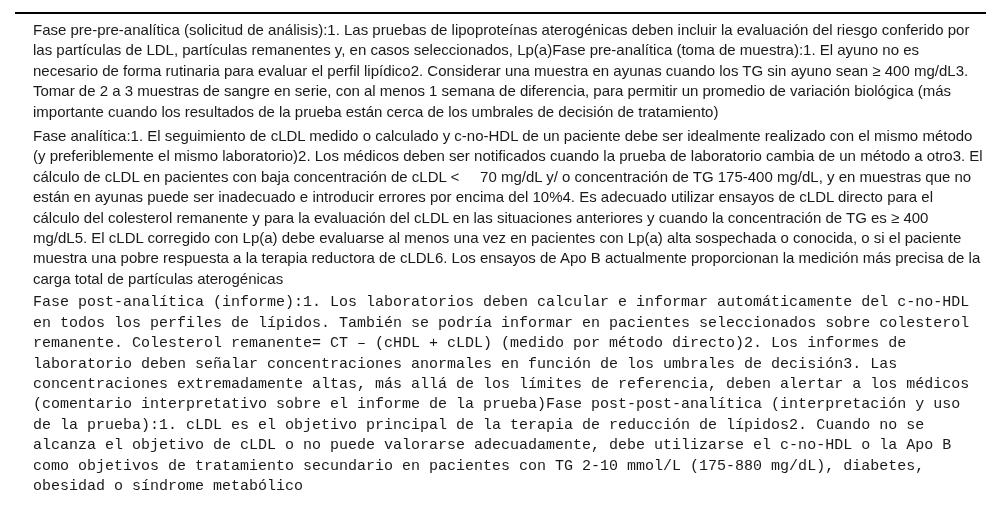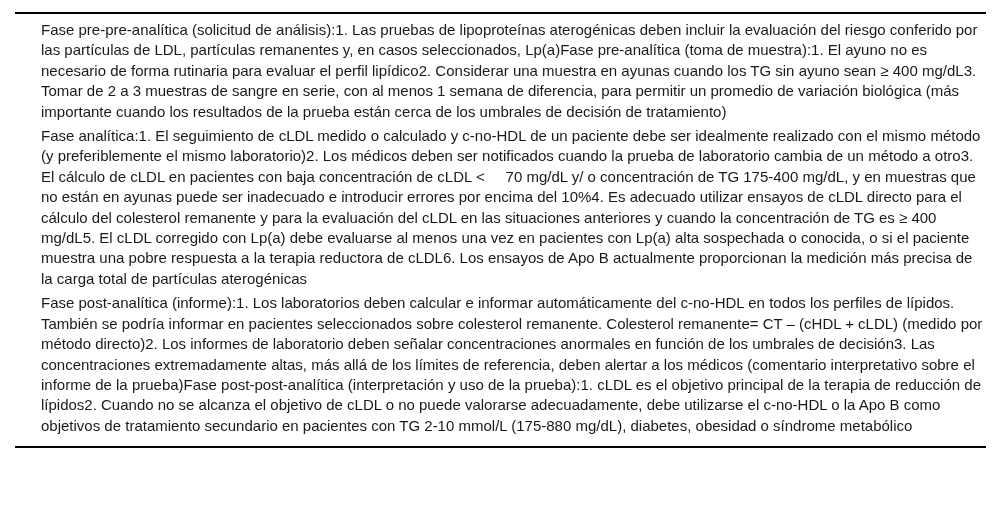--- a/index.html
+++ b/index.html
@@ -26,29 +26,30 @@
     width: 971px;
     box-sizing: border-box;
     border-top: 2px solid #000000;
     border-bottom: 2px solid #000000;
     background: #ffffff;
   }
   .table-cell {
     padding: 6px 3px 10px 10px;
   }
   .table-cell p {
-    margin: 0 0 4px 16px;
+    margin: 0 0 4px 8px;
     font-size: 15px;
     line-height: 20.4px;
     color: #1a1a1a;
     text-align: left;
     word-spacing: 0;
   }
   .table-cell p:last-child {
     margin-bottom: 0;
+    font-family: Liberation Mono, monospace;
   }
 </style>
 </head>
 <body>
 
 <div class="page">
   <div class="ruled-table">
     <div class="table-cell">
       <p>Fase pre-pre-analítica (solicitud de análisis):1. Las pruebas de lipoproteínas aterogénicas deben incluir la evaluación del riesgo conferido por las partículas de LDL, partículas remanentes y, en casos seleccionados, Lp(a)Fase pre-analítica (toma de muestra):1. El ayuno no es necesario de forma rutinaria para evaluar el perfil lipídico2. Considerar una muestra en ayunas cuando los TG sin ayuno sean ≥ 400 mg/dL3. Tomar de 2 a 3 muestras de sangre en serie, con al menos 1 semana de diferencia, para permitir un promedio de variación biológica (más importante cuando los resultados de la prueba están cerca de los umbrales de decisión de tratamiento)</p>
       <p>Fase analítica:1. El seguimiento de cLDL medido o calculado y c-no-HDL de un paciente debe ser idealmente realizado con el mismo método (y preferiblemente el mismo laboratorio)2. Los médicos deben ser notificados cuando la prueba de laboratorio cambia de un método a otro3. El cálculo de cLDL en pacientes con baja concentración de cLDL &lt;&nbsp;&nbsp;&nbsp;&nbsp;&nbsp;70 mg/dL y/ o concentración de TG 175-400 mg/dL, y en muestras que no están en ayunas puede ser inadecuado e introducir errores por encima del 10%4. Es adecuado utilizar ensayos de cLDL directo para el cálculo del colesterol remanente y para la evaluación del cLDL en las situaciones anteriores y cuando la concentración de TG es ≥ 400 mg/dL5. El cLDL corregido con Lp(a) debe evaluarse al menos una vez en pacientes con Lp(a) alta sospechada o conocida, o si el paciente muestra una pobre respuesta a la terapia reductora de cLDL6. Los ensayos de Apo B actualmente proporcionan la medición más precisa de la carga total de partículas aterogénicas</p>

